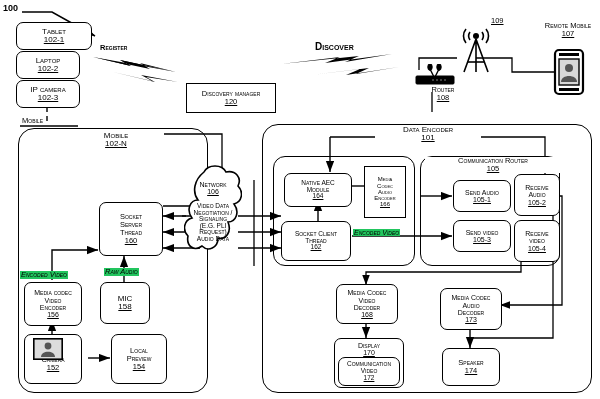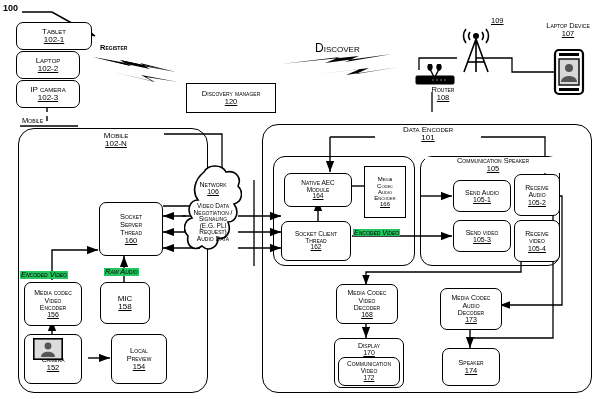--- a/index.html
+++ b/index.html
@@ -126,21 +126,21 @@
 
   <div class="plain" style="left:22px;top:117px;font-size:7.5px;">Mobile</div>
 
   <div class="plain" style="left:100px;top:44px;font-size:7.5px;font-weight:bold;">Register</div>
 
   <div class="node sq" style="left:186px;top:50px;width:90px;height:30px;font-size:7.5px;margin-top:33px;">
     <span class="t">Discovery manager</span>
     <span class="num">120</span>
   </div>
 
-  <div class="plain" style="left:315px;top:42px;font-size:12px;font-weight:normal;">Discover</div>
+  <div class="plain" style="left:315px;top:42px;font-size:10px;font-weight:bold;">Discover</div>
 
   <div class="plain" style="left:491px;top:17px;font-size:7.5px;text-decoration:underline;">109</div>
 
   <svg class="glyph" style="left:452px;top:24px;width:48px;height:52px;" viewBox="0 0 48 52">
     <g stroke="#000" fill="none" stroke-width="1.6">
       <circle cx="24" cy="12" r="3" fill="#000" stroke="none"></circle>
       <path d="M18,8 A7,7 0 0 0 18,16"></path>
       <path d="M14,5 A11,11 0 0 0 14,19"></path>
       <path d="M30,8 A7,7 0 0 1 30,16"></path>
       <path d="M34,5 A11,11 0 0 1 34,19"></path>
@@ -162,21 +162,21 @@
           <rect x="31" y="15" width="2" height="2"></rect>
         </g>
     </g>
   </svg>
   <div class="plain" style="left:434px;top:86px;font-size:7.5px;text-align:center;width:50px;margin-left:-16px;">
     <span>Router</span><br>
     <span style="text-decoration:underline;">108</span>
   </div>
 
   <div class="plain" style="left:537px;top:22px;font-size:7.5px;text-align:center;width:62px;">
-    <span>Laptop Device</span><br>
+    <span>Remote Mobile</span><br>
     <span style="text-decoration:underline;">107</span>
   </div>
   <svg class="glyph" style="left:553px;top:48px;width:32px;height:48px;" viewBox="0 0 32 48">
     <rect x="2" y="2" width="28" height="44" rx="4" fill="#fff" stroke="#000" stroke-width="2.2"></rect>
     <rect x="6" y="5" width="20" height="3" fill="#000"></rect>
     <rect x="6" y="40" width="20" height="3" fill="#000"></rect>
     <rect x="6" y="11" width="20" height="26" fill="#d8d8d8" stroke="#000" stroke-width="1.4"></rect>
     <circle cx="16" cy="20" r="4" fill="#555"></circle>
     <path d="M8,34 C8,26 24,26 24,34 Z" fill="#555"></path>
   </svg>
@@ -270,21 +270,21 @@
   <div class="node rr" style="left:281px;top:221px;width:70px;height:40px;font-size:6.5px;">
     <span class="t">Socket Client</span>
     <span class="t">Thread</span>
     <span class="num">162</span>
   </div>
 
   <div class="edgelbl" style="left:353px;top:229px;font-size:7px;">Encoded Video</div>
 
   <div class="container" style="left:420px;top:156px;width:140px;height:110px;border-width:1.5px;border-radius:12px;"></div>
   <div class="ctitle" style="left:425px;top:157px;width:130px;font-size:7.5px;">
-    <span>Communication Speaker</span>
+    <span>Communication Router</span>
     <span class="num">105</span>
   </div>
 
   <div class="node rr" style="left:453px;top:180px;width:58px;height:32px;font-size:7px;">
     <span class="t">Send Audio</span>
     <span class="num">105-1</span>
   </div>
   <div class="node rr" style="left:514px;top:174px;width:46px;height:42px;font-size:7px;">
     <span class="t">Receive</span>
     <span class="t">Audio</span>

